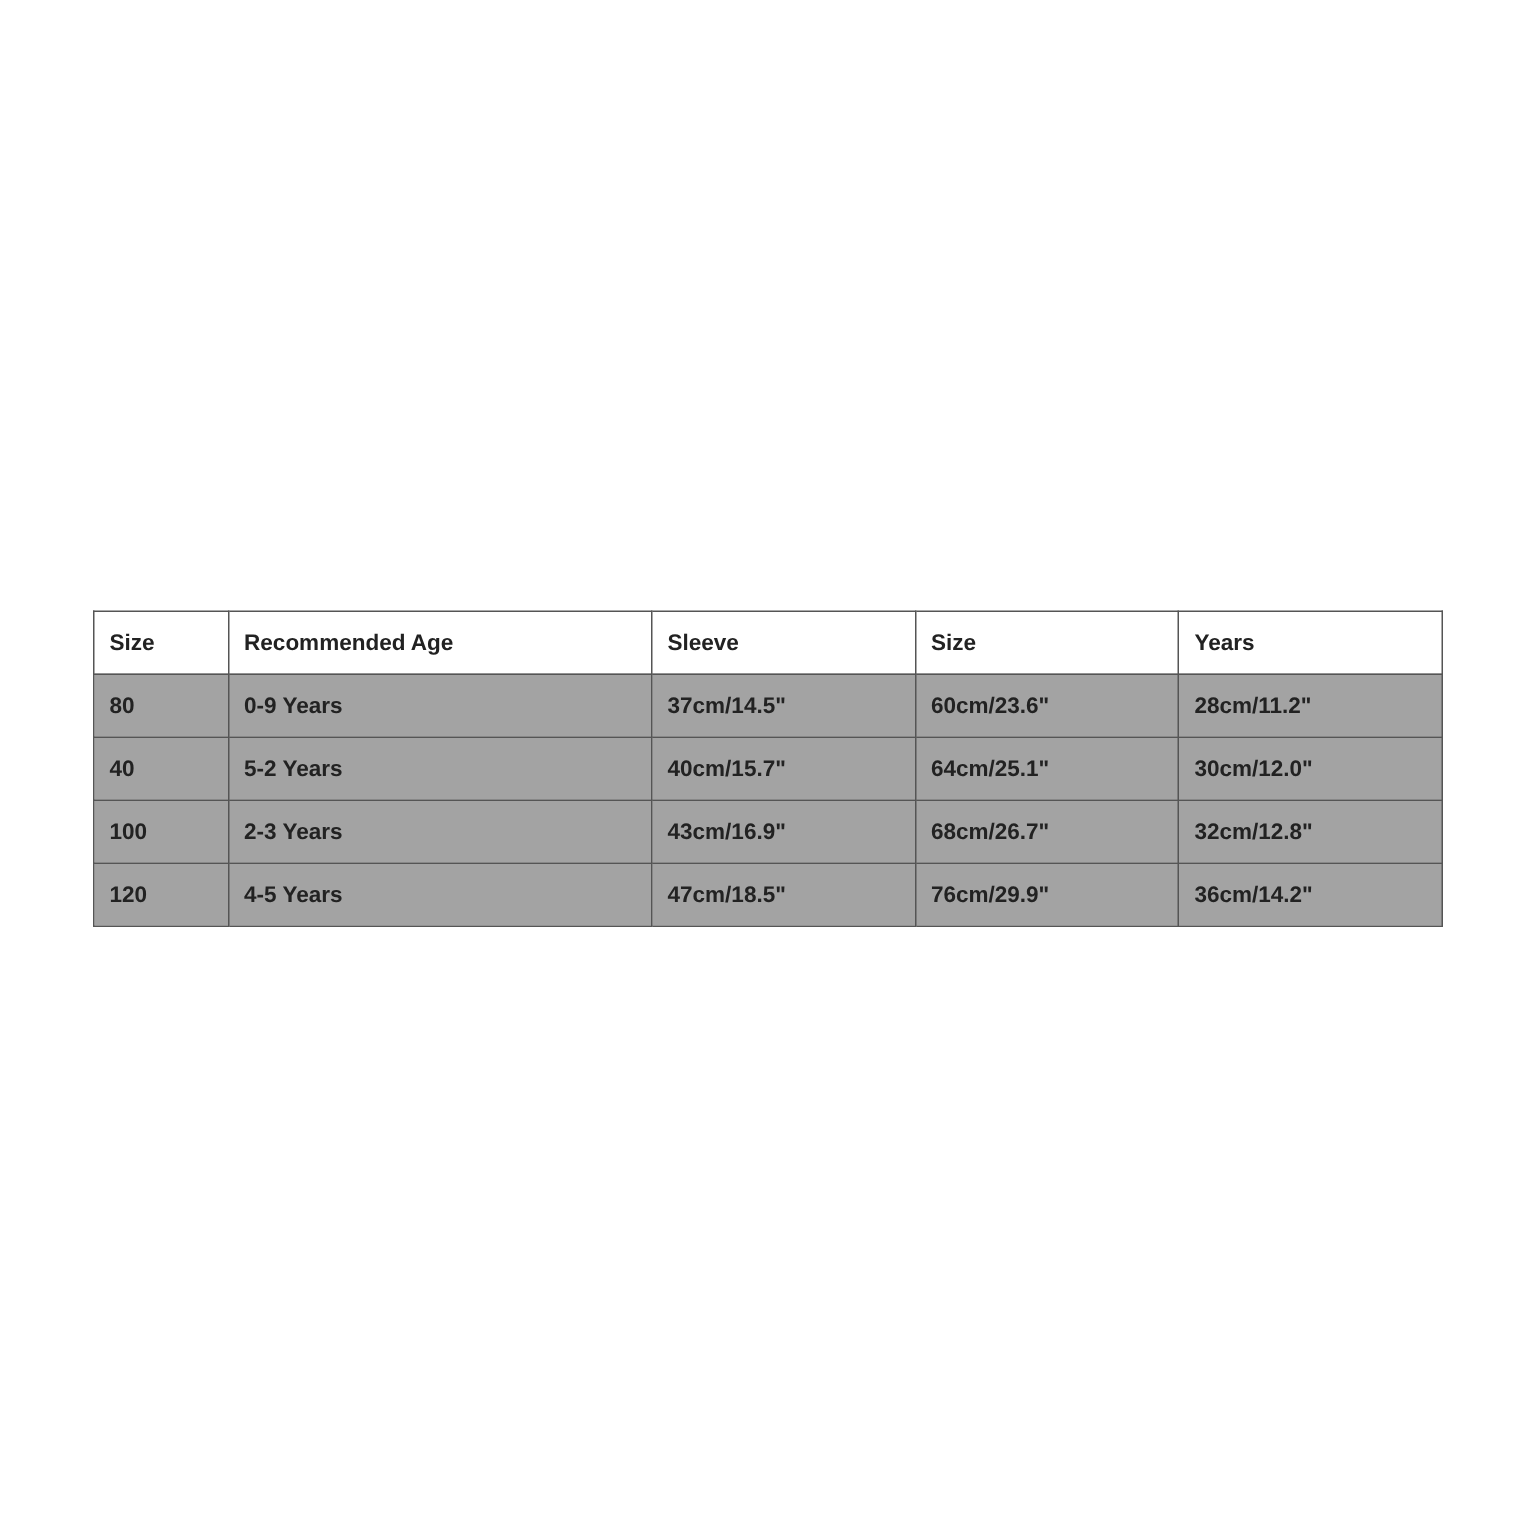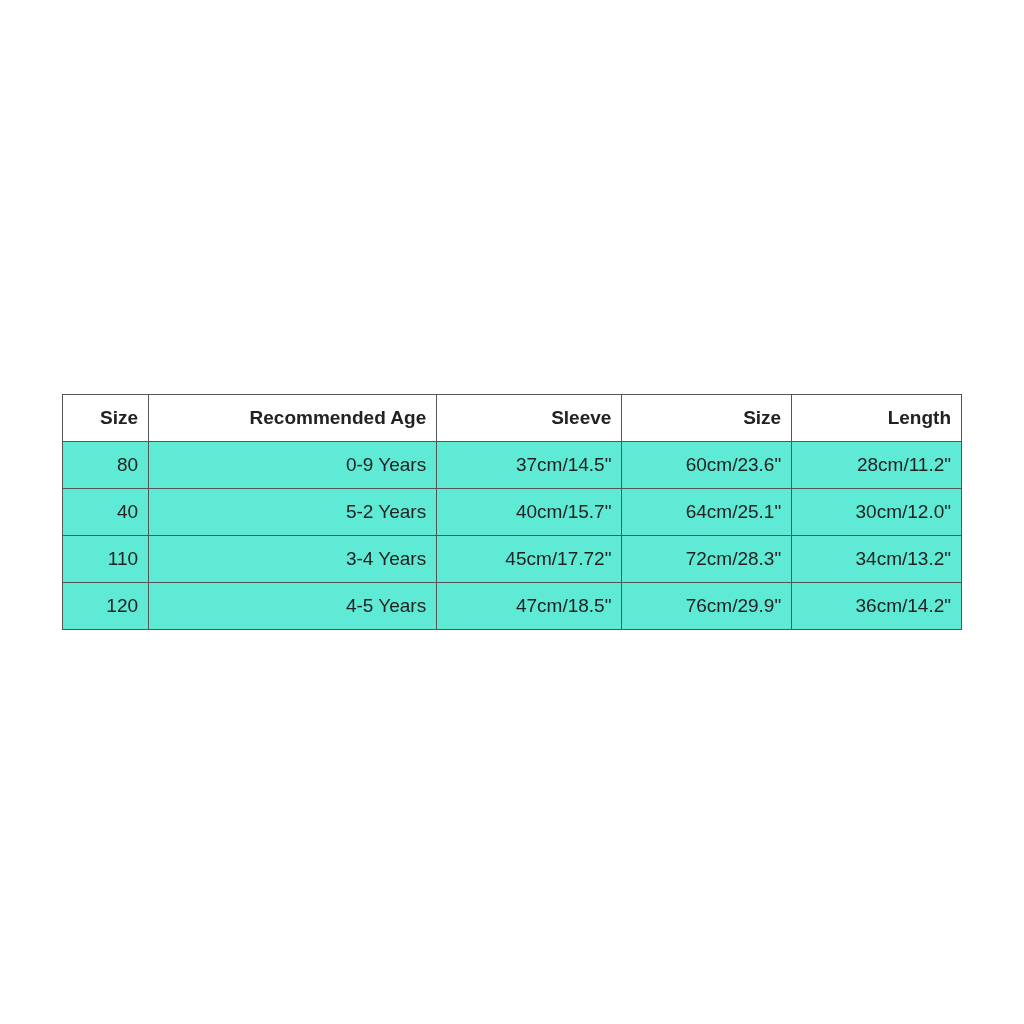--- a/index.html
+++ b/index.html
@@ -23,71 +23,71 @@
     }
 
     table {
       width: 100%;
       border-collapse: collapse;
       border: 1.5px solid #555;
     }
 
     th, td {
       border: 1.5px solid #555;
-      text-align: right;
+      text-align: left;
       padding: 12px 10px;
-      font-size: 19px;
+      font-size: 15px;
       color: #222;
     }
 
     thead th {
       font-weight: bold;
       background-color: #ffffff;
     }
 
     tbody td {
-      font-weight: normal;
-      background-color: #5eead4;
+      font-weight: bold;
+      background-color: #a3a3a3;
     }
   </style>
 </head>
 <body>
 
 <div class="table-container">
   <table>
     <thead>
       <tr>
         <th>Size</th>
         <th>Recommended Age</th>
         <th>Sleeve</th>
         <th>Size</th>
-        <th>Length</th>
+        <th>Years</th>
       </tr>
     </thead>
     <tbody id="table-body">
     <tr>
           <td>80</td>
           <td>0-9 Years</td>
           <td>37cm/14.5"</td>
           <td>60cm/23.6"</td>
           <td>28cm/11.2"</td>
         </tr>
         <tr>
           <td>40</td>
           <td>5-2 Years</td>
           <td>40cm/15.7"</td>
           <td>64cm/25.1"</td>
           <td>30cm/12.0"</td>
         </tr>
         <tr>
-          <td>110</td>
-          <td>3-4 Years</td>
-          <td>45cm/17.72"</td>
-          <td>72cm/28.3"</td>
-          <td>34cm/13.2"</td>
+          <td>100</td>
+          <td>2-3 Years</td>
+          <td>43cm/16.9"</td>
+          <td>68cm/26.7"</td>
+          <td>32cm/12.8"</td>
         </tr>
         <tr>
           <td>120</td>
           <td>4-5 Years</td>
           <td>47cm/18.5"</td>
           <td>76cm/29.9"</td>
           <td>36cm/14.2"</td>
         </tr>
       </tbody>
   </table>

